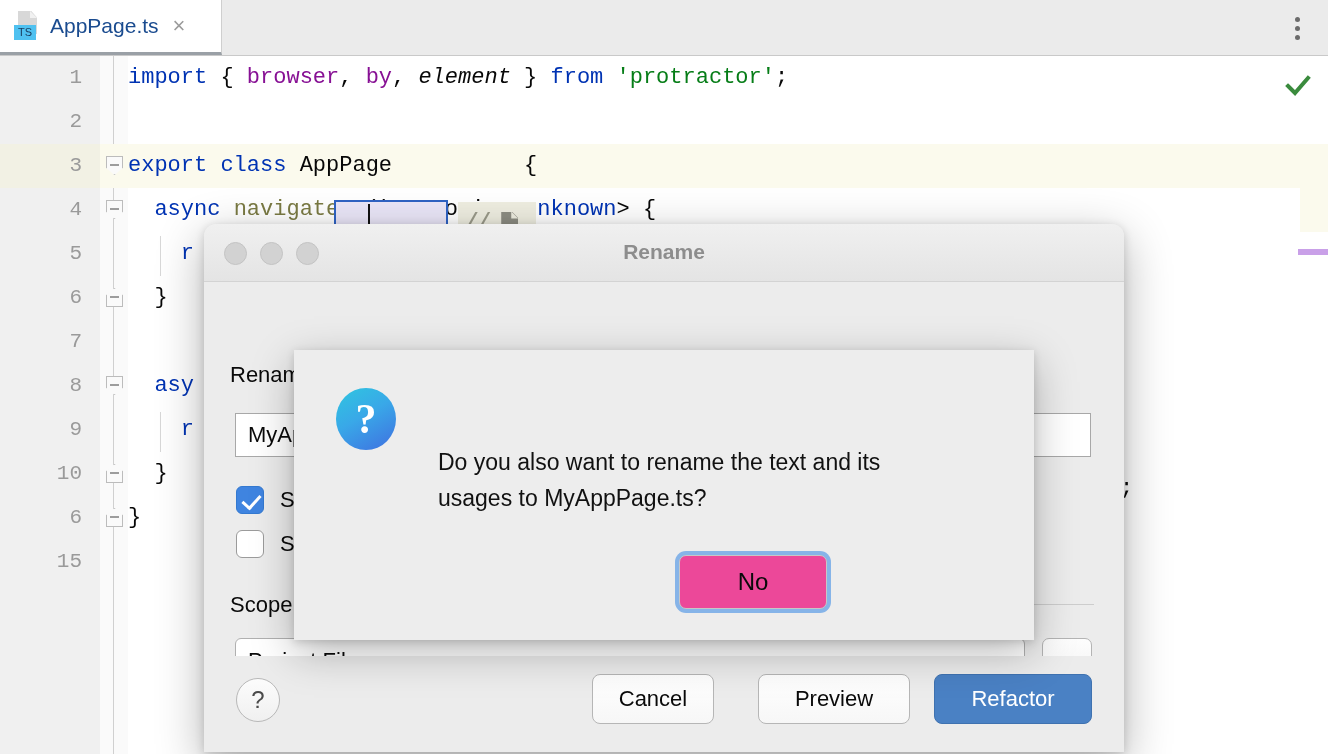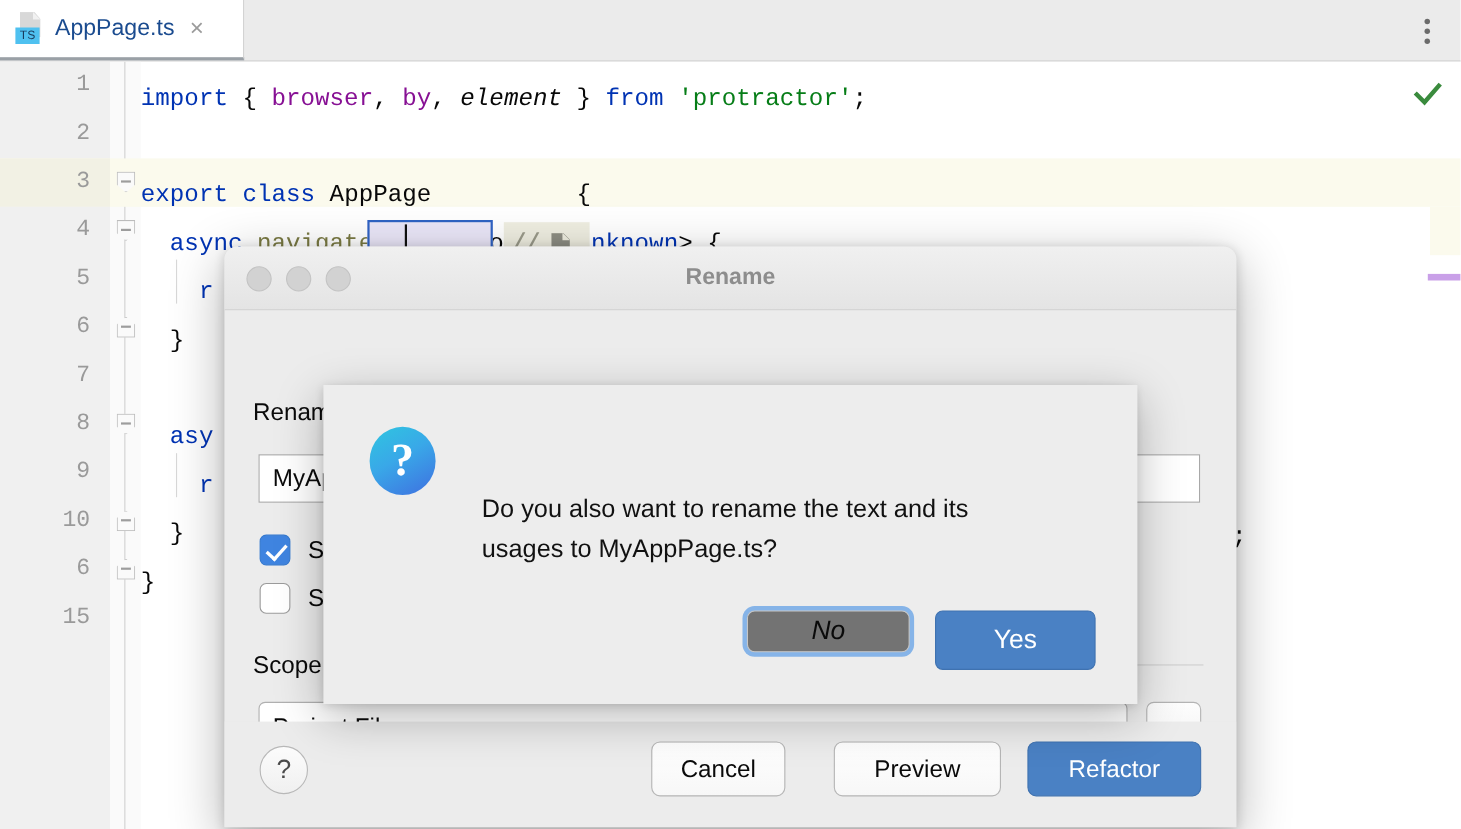--- a/index.html
+++ b/index.html
@@ -144,21 +144,21 @@
     background: #f0f0f0;
     color: #9a9a9a;
     font-size: 21px;
     font-family: "Liberation Mono", monospace;
     text-align: right;
     padding-right: 18px;
     line-height: 44px;
   }
   .code-cell {
     position: absolute;
-    left: 128px; top: 12px;
+    left: 128px; top: 0;
     height: 44px;
     line-height: 44px;
     font-size: 22px;
     font-family: "Liberation Mono", monospace;
     color: #080808;
     white-space: pre;
   }
 
   
   .kw   { color: #0033b3; }
@@ -495,33 +495,32 @@
     left: 144px; top: 94px;
     width: 510px;
     font-size: 23px;
     line-height: 36px;
     color: #111111;
     font-family: "Liberation Sans", sans-serif;
   }
   .btn-no {
     position: absolute;
     left: 385px; top: 205px;
-    width: 148px; height: 38px;
-    background: #737373;
+    width: 148px; height: 54px;
+    background: #ec4899;
     border: 1px solid #c7c7c7;
     border-radius: 7px;
     box-shadow: 0 0 0 4px #86b4e8;
     display: flex;
     align-items: center;
     justify-content: center;
     font-size: 24px;
     color: #0a0a0a;
     cursor: pointer;
     font-family: "Liberation Sans", sans-serif;
-    font-style: italic;
   }
   .btn-yes {
     position: absolute;
     left: 556px; top: 205px;
     width: 146px; height: 54px;
     background: #4a81c4;
     border: 1px solid #3f72b0;
     border-radius: 7px;
     display: flex;
     align-items: center;
@@ -703,16 +702,15 @@
       <div class="btn btn-cancel">Cancel</div>
       <div class="btn btn-preview">Preview</div>
       <div class="btn primary btn-refactor">Refactor</div>
     </div>
   </div>
 
   <div class="dialog-inner">
     <div class="q-icon">?</div>
     <div class="inner-msg">Do you also want to rename the text and its usages to MyAppPage.ts?</div>
     <div class="btn-no">No</div>
-    <div class="btn-yes">Yes</div>
   </div>
 
 </div>
 
 </body></html>

